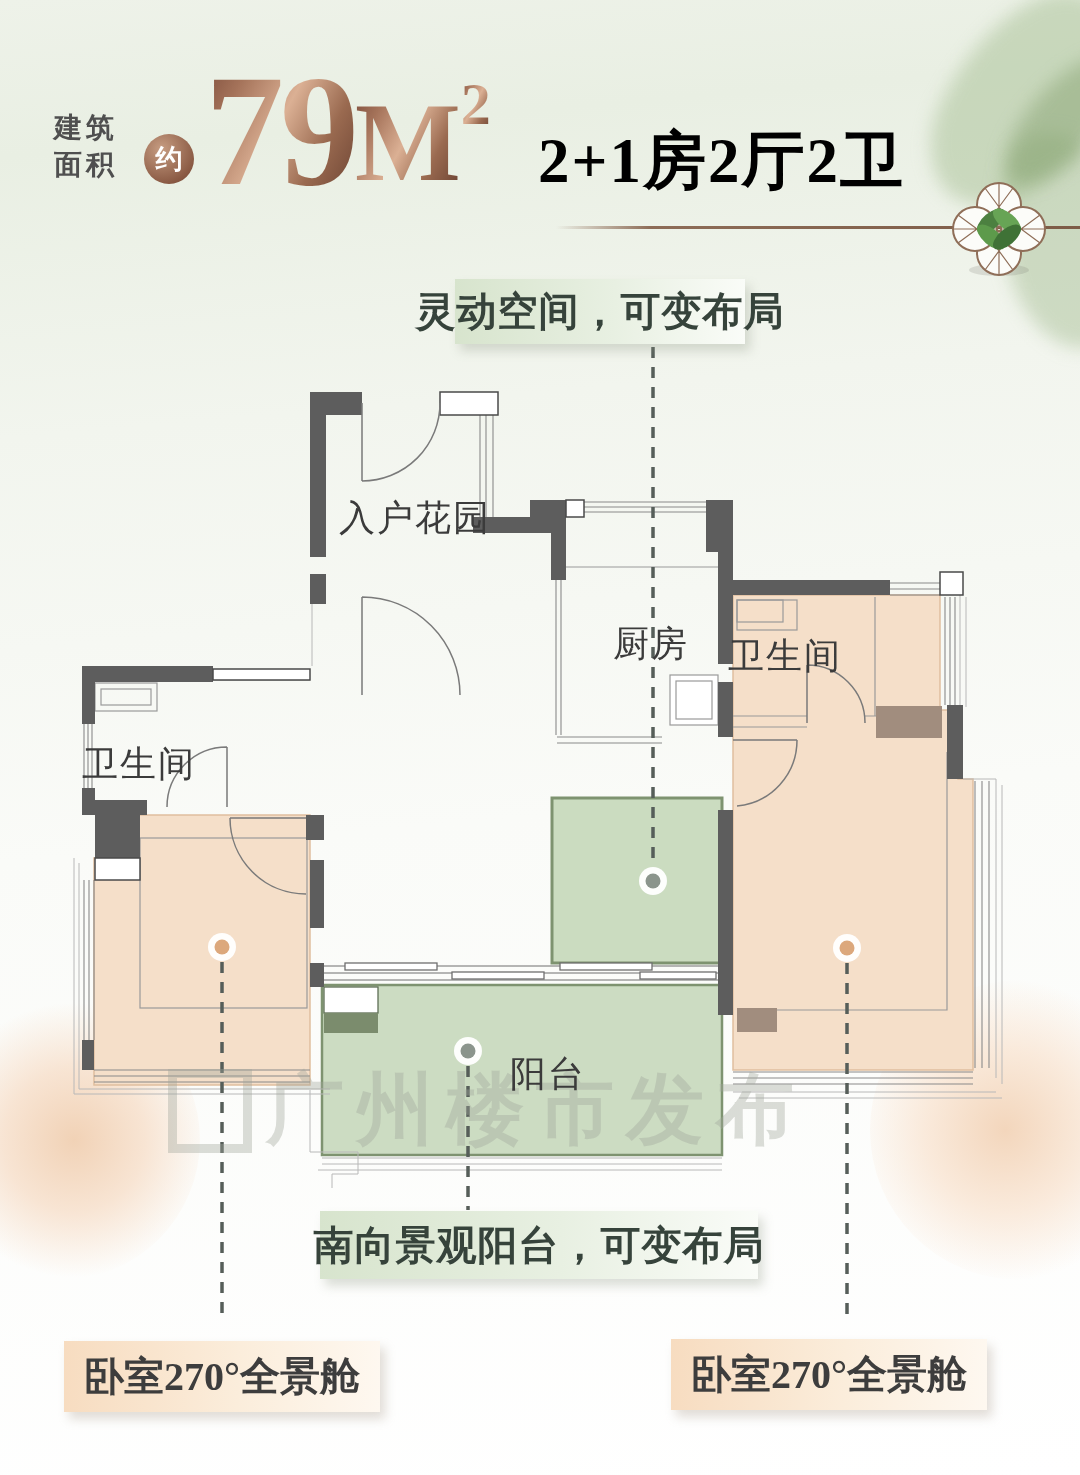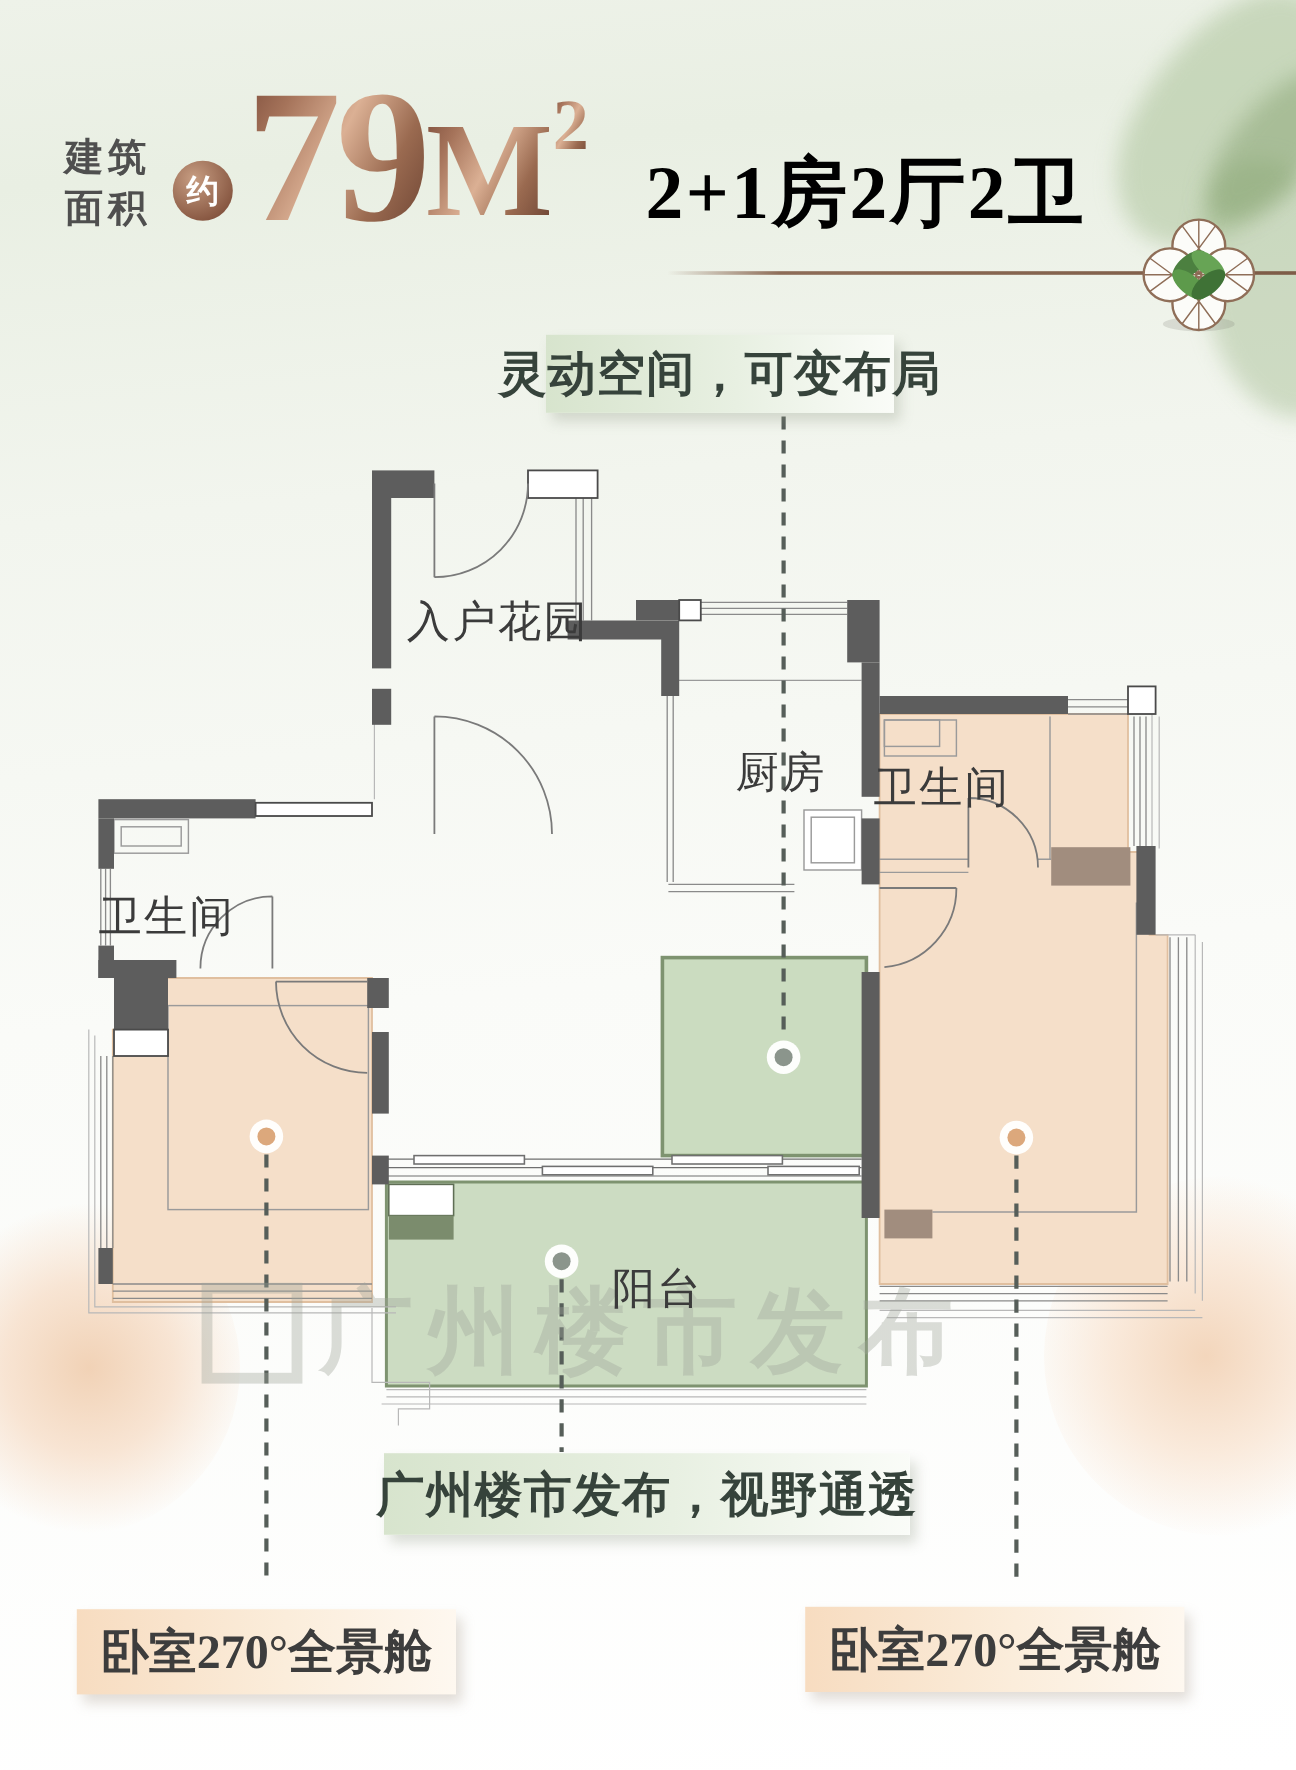--- a/index.html
+++ b/index.html
@@ -14,21 +14,21 @@
   .leaf2{left:1002px;top:130px;width:130px;height:220px;background:rgba(142,172,120,.36);
          border-radius:50% 50% 55% 45%/60% 40% 60% 40%;transform:rotate(-18deg);}
   .leaf3{left:1030px;top:40px;width:70px;height:160px;background:rgba(128,158,106,.45);
          border-radius:50%;transform:rotate(42deg);}
   .glow{position:absolute;z-index:0;border-radius:50%;}
   .glow-left{left:-80px;top:1000px;width:280px;height:280px;
       background:radial-gradient(circle at 55% 50%, #f1d2b6 0%, rgba(247,224,204,.85) 34%, rgba(255,255,255,0) 66%);}
   .glow-right{left:870px;top:980px;width:300px;height:300px;
       background:radial-gradient(circle at 45% 50%, #f3d6bc 0%, rgba(249,229,211,.8) 36%, rgba(255,255,255,0) 68%);}
   
-  .hdr-label{left:54px;top:110px;font-size:32px;font-weight:bold;color:#4f4f4f;
+  .hdr-label{left:54px;top:110px;font-size:28px;font-weight:bold;color:#4f4f4f;
              line-height:1.32;letter-spacing:4px;z-index:4;}
   .badge{left:144px;top:134px;width:50px;height:50px;border-radius:50%;z-index:4;
          background:radial-gradient(circle at 35% 30%, #c79d82, #8a5a44 72%, #6f4332 100%);
          color:#fff;font-size:27px;font-weight:bold;display:flex;align-items:center;justify-content:center;}
   .big-area{left:205px;top:52px;z-index:4;display:flex;align-items:flex-start;
             font-weight:bold;color:#9c6a52;}
   .big-area .num{font-size:158px;line-height:1;letter-spacing:-4px;}
   .big-area .unit{font-size:112px;line-height:1;margin-top:34px;letter-spacing:-2px;}
   .big-area .sup{font-size:60px;line-height:1;margin-top:22px;margin-left:2px;}
   @supports ((-webkit-background-clip:text) or (background-clip:text)){
@@ -236,15 +236,15 @@
   <div class="wm-text">广州楼市发布</div>
 </div>
 
 <div class="abs room-label" style="left:415px;top:494px;">入户花园</div>
 <div class="abs room-label" style="left:651px;top:620px;">厨房</div>
 <div class="abs room-label" style="left:785px;top:632px;">卫生间</div>
 <div class="abs room-label" style="left:139px;top:740px;">卫生间</div>
 <div class="abs room-label" style="left:548px;top:1050px;">阳台</div>
 
 <div class="abs callout green c1">灵动空间，可变布局</div>
-<div class="abs callout green c2">广州楼市发布，视野通透</div>
+<div class="abs callout green c2">南向景观阳台，可变布局</div>
 <div class="abs callout peach c3">卧室270°全景舱</div>
 <div class="abs callout peach c4">卧室270°全景舱</div>
 
 </body></html>

